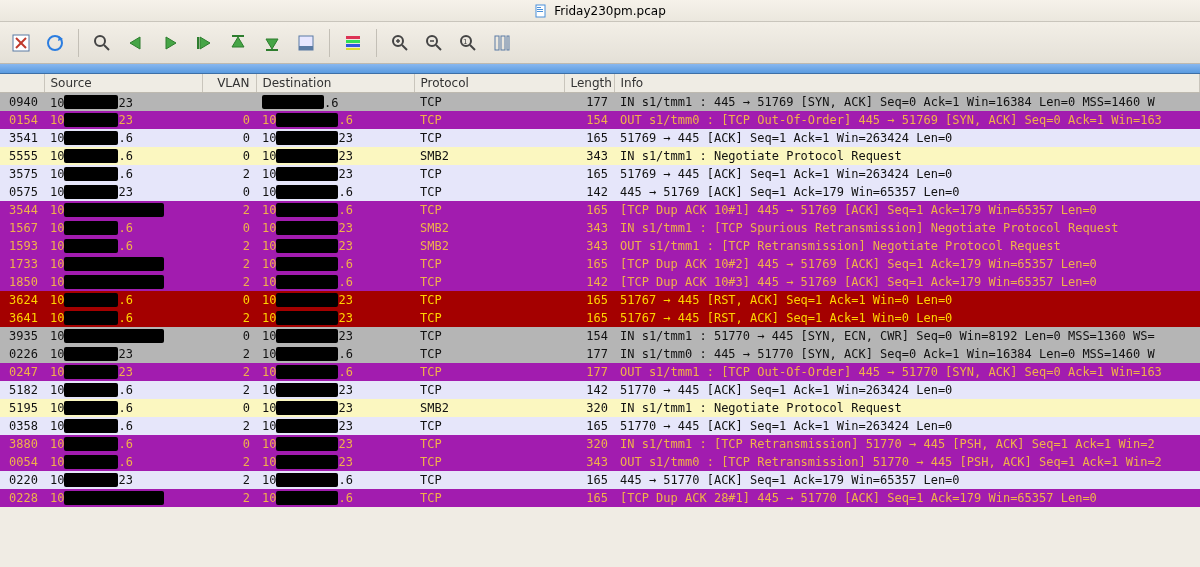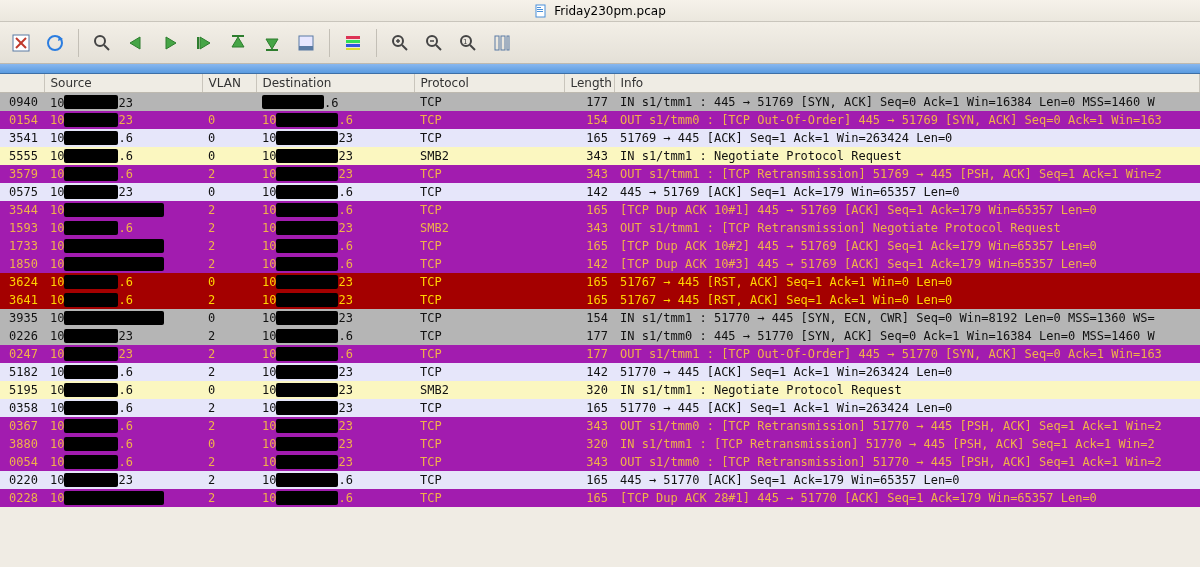--- a/index.html
+++ b/index.html
@@ -71,21 +71,21 @@
     overflow:hidden;
   }
   .packet-list tbody tr { height: 18px; }
   .packet-list tbody td {
     padding: 0 6px;
     white-space: nowrap;
     overflow: hidden;
   }
   .col-no   { width: 44px; text-align:right; }
   .col-src  { width: 158px; }
-  .col-vlan { width: 54px; }
+  .col-vlan { width: 54px; text-align:right; }
   .col-dst  { width: 158px; }
   .col-prot { width: 150px; }
   .col-len  { width: 50px; text-align:right; }
   .col-info { }
   
   .r-gray   { background:#b5b5b5; color:#111; }
   .r-dark   { background:#a21caf; color:#f0b24a; }
   .r-lav    { background:#e6e6fa; color:#111; }
   .r-yel    { background:#fbf7c0; color:#111;padding-left:12px; }
   .r-red    { background:#a40000; color:#ffd400; }
@@ -253,46 +253,55 @@
       </tr>
       <tr class="r-yel">
         <td class="col-no">5555</td>
         <td class="col-src"><span class="src-prefix">10</span><span class="redact" style="width:54px"></span><span class="src-suffix">.6</span></td>
         <td class="col-vlan">0</td>
         <td class="col-dst"><span class="dst-prefix">10</span><span class="redact" style="width:62px"></span><span class="dst-suffix">23</span></td>
         <td class="col-prot">SMB2</td>
         <td class="col-len">343</td>
         <td class="col-info">IN  s1/tmm1 : Negotiate Protocol Request</td>
       </tr>
-      <tr class="r-dark">
-        <td class="col-no">3579</td>
-        <td class="col-src"><span class="src-prefix">10</span><span class="redact" style="width:54px"></span><span class="src-suffix">.6</span></td>
-        <td class="col-vlan">2</td>
-        <td class="col-dst"><span class="dst-prefix">10</span><span class="redact" style="width:62px"></span><span class="dst-suffix">23</span></td>
-        <td class="col-prot">TCP</td>
-        <td class="col-len">343</td>
-        <td class="col-info">OUT s1/tmm1 : [TCP Retransmission] 51769 → 445 [PSH, ACK] Seq=1 Ack=1 Win=2</td>
+      <tr class="r-lav">
+        <td class="col-no">3575</td>
+        <td class="col-src"><span class="src-prefix">10</span><span class="redact" style="width:54px"></span><span class="src-suffix">.6</span></td>
+        <td class="col-vlan">2</td>
+        <td class="col-dst"><span class="dst-prefix">10</span><span class="redact" style="width:62px"></span><span class="dst-suffix">23</span></td>
+        <td class="col-prot">TCP</td>
+        <td class="col-len">165</td>
+        <td class="col-info">51769 → 445 [ACK] Seq=1 Ack=1 Win=263424 Len=0</td>
       </tr>
       <tr class="r-lav">
         <td class="col-no">0575</td>
         <td class="col-src"><span class="src-prefix">10</span><span class="redact" style="width:54px"></span><span class="src-suffix">23</span></td>
         <td class="col-vlan">0</td>
         <td class="col-dst"><span class="dst-prefix">10</span><span class="redact" style="width:62px"></span><span class="dst-suffix">.6</span></td>
         <td class="col-prot">TCP</td>
         <td class="col-len">142</td>
         <td class="col-info">445 → 51769 [ACK] Seq=1 Ack=179 Win=65357 Len=0</td>
       </tr>
       <tr class="r-dark">
         <td class="col-no">3544</td>
         <td class="col-src"><span class="src-prefix">10</span><span class="redact" style="width:100px"></span></td>
         <td class="col-vlan">2</td>
         <td class="col-dst"><span class="dst-prefix">10</span><span class="redact" style="width:62px"></span><span class="dst-suffix">.6</span></td>
         <td class="col-prot">TCP</td>
         <td class="col-len">165</td>
         <td class="col-info">[TCP Dup ACK 10#1] 445 → 51769 [ACK] Seq=1 Ack=179 Win=65357 Len=0</td>
+      </tr>
+      <tr class="r-dark">
+        <td class="col-no">1567</td>
+        <td class="col-src"><span class="src-prefix">10</span><span class="redact" style="width:54px"></span><span class="src-suffix">.6</span></td>
+        <td class="col-vlan">0</td>
+        <td class="col-dst"><span class="dst-prefix">10</span><span class="redact" style="width:62px"></span><span class="dst-suffix">23</span></td>
+        <td class="col-prot">SMB2</td>
+        <td class="col-len">343</td>
+        <td class="col-info">IN  s1/tmm1 : [TCP Spurious Retransmission] Negotiate Protocol Request</td>
       </tr>
       <tr class="r-dark">
         <td class="col-no">1593</td>
         <td class="col-src"><span class="src-prefix">10</span><span class="redact" style="width:54px"></span><span class="src-suffix">.6</span></td>
         <td class="col-vlan">2</td>
         <td class="col-dst"><span class="dst-prefix">10</span><span class="redact" style="width:62px"></span><span class="dst-suffix">23</span></td>
         <td class="col-prot">SMB2</td>
         <td class="col-len">343</td>
         <td class="col-info">OUT s1/tmm1 : [TCP Retransmission] Negotiate Protocol Request</td>
       </tr>
@@ -378,29 +387,20 @@
         <td class="col-info">IN  s1/tmm1 : Negotiate Protocol Request</td>
       </tr>
       <tr class="r-lav">
         <td class="col-no">0358</td>
         <td class="col-src"><span class="src-prefix">10</span><span class="redact" style="width:54px"></span><span class="src-suffix">.6</span></td>
         <td class="col-vlan">2</td>
         <td class="col-dst"><span class="dst-prefix">10</span><span class="redact" style="width:62px"></span><span class="dst-suffix">23</span></td>
         <td class="col-prot">TCP</td>
         <td class="col-len">165</td>
         <td class="col-info">51770 → 445 [ACK] Seq=1 Ack=1 Win=263424 Len=0</td>
-      </tr>
-      <tr class="r-dark">
-        <td class="col-no">0367</td>
-        <td class="col-src"><span class="src-prefix">10</span><span class="redact" style="width:54px"></span><span class="src-suffix">.6</span></td>
-        <td class="col-vlan">2</td>
-        <td class="col-dst"><span class="dst-prefix">10</span><span class="redact" style="width:62px"></span><span class="dst-suffix">23</span></td>
-        <td class="col-prot">TCP</td>
-        <td class="col-len">343</td>
-        <td class="col-info">OUT s1/tmm0 : [TCP Retransmission] 51770 → 445 [PSH, ACK] Seq=1 Ack=1 Win=2</td>
       </tr>
       <tr class="r-dark">
         <td class="col-no">3880</td>
         <td class="col-src"><span class="src-prefix">10</span><span class="redact" style="width:54px"></span><span class="src-suffix">.6</span></td>
         <td class="col-vlan">0</td>
         <td class="col-dst"><span class="dst-prefix">10</span><span class="redact" style="width:62px"></span><span class="dst-suffix">23</span></td>
         <td class="col-prot">TCP</td>
         <td class="col-len">320</td>
         <td class="col-info">IN  s1/tmm1 : [TCP Retransmission] 51770 → 445 [PSH, ACK] Seq=1 Ack=1 Win=2</td>
       </tr>

